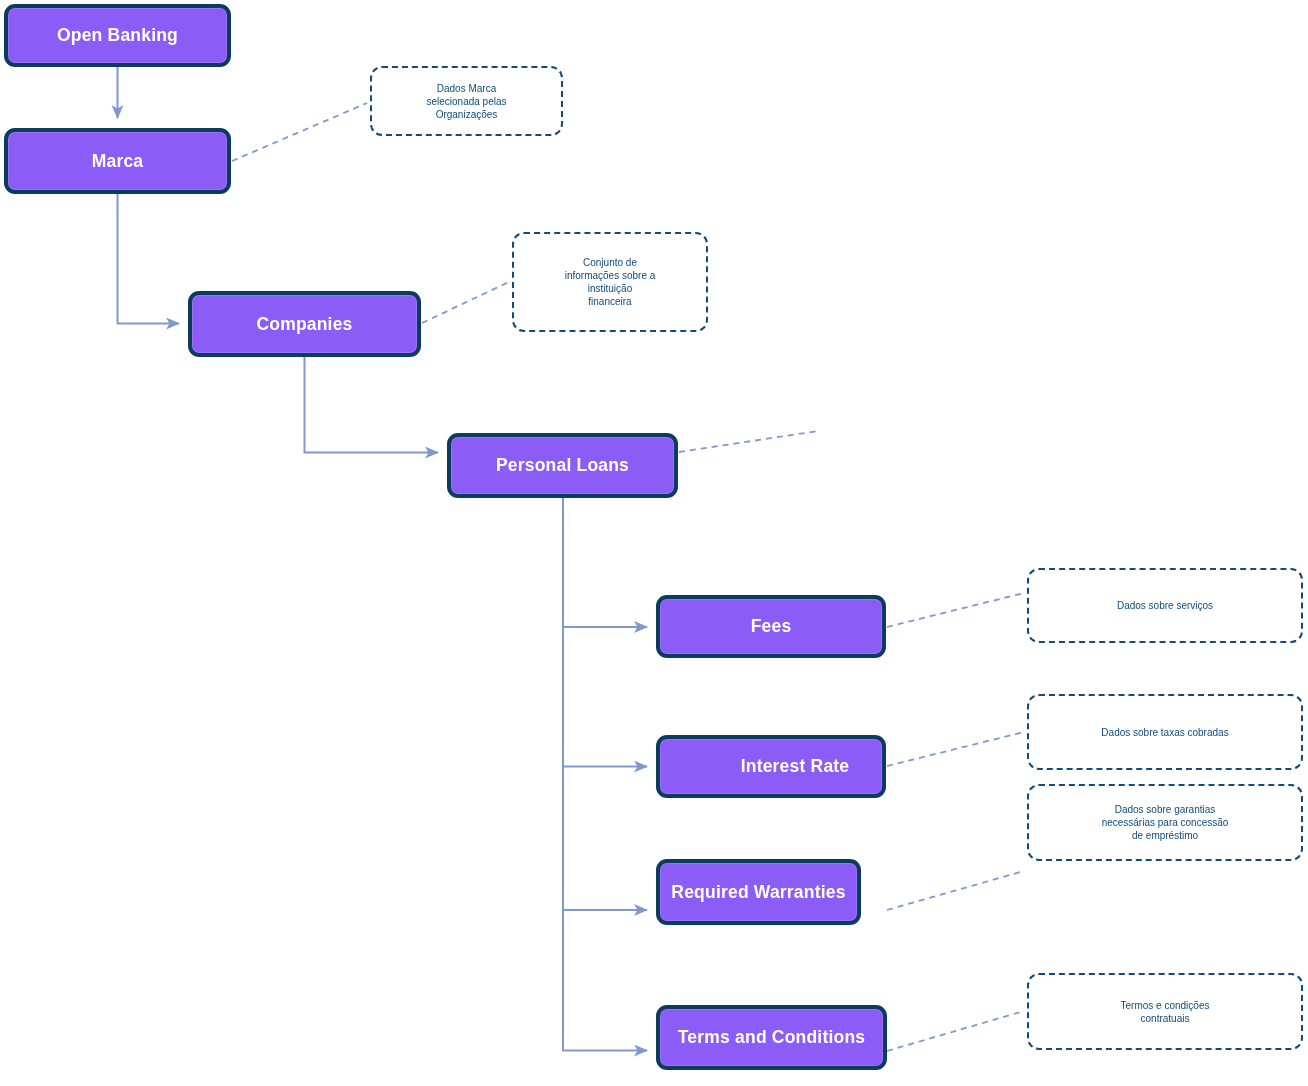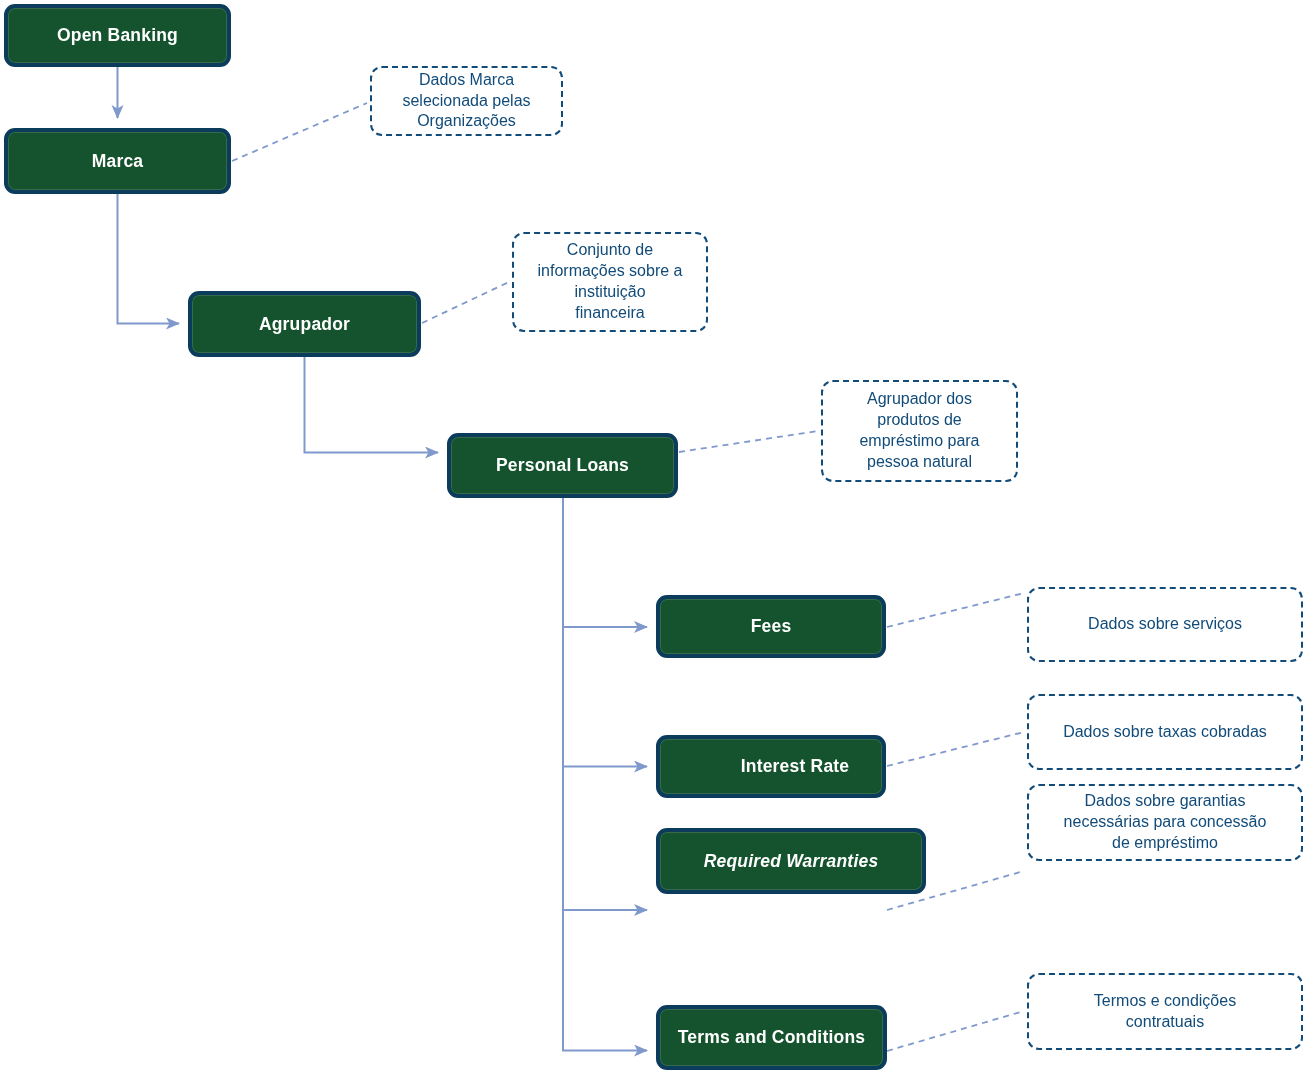--- a/index.html
+++ b/index.html
@@ -16,21 +16,21 @@
     left: 0; top: 0;
     z-index: 0;
   }
   .node {
     position: absolute;
     z-index: 2;
     box-sizing: border-box;
     display: flex;
     align-items: center;
     justify-content: center;
-    background: #14532d;
+    background: #8b5cf6;
     border: 4px solid #0C3C5C;
     border-radius: 11px;
     box-shadow: inset 0 0 0 1px rgba(255,255,255,0.14);
     color: #FFFFFF;
     font-size: 17.5px;
     font-weight: 600;
     letter-spacing: 0.2px;
     white-space: nowrap;
   }
   .note {
@@ -38,21 +38,21 @@
     z-index: 1;
     box-sizing: border-box;
     display: flex;
     align-items: center;
     justify-content: center;
     text-align: center;
     border: 2px dashed #114B79;
     border-radius: 12px;
     background: #ffffff;
     color: #114B79;
-    font-size: 16px;
+    font-size: 10px;
     line-height: 1.3;
     padding: 4px 8px;
     white-space: pre-line;
   }
 </style>
 </head>
 <body>
 
 <div class="canvas">
 
@@ -79,39 +79,35 @@
       <path d="M679,452 L818,431"></path>
       <path d="M887,627 L1024,593"></path>
       <path d="M887,766 L1024,732"></path>
       <path d="M887,910 L1024,871"></path>
       <path d="M887,1051 L1024,1011"></path>
     </g>
   </svg>
 
   <div class="node" style="left:4px;   top:4px;    width:227px; height:63px;">Open Banking</div>
   <div class="node" style="left:4px;   top:128px;  width:227px; height:66px;">Marca</div>
-  <div class="node" style="left:188px; top:291px;  width:233px; height:66px;">Agrupador</div>
+  <div class="node" style="left:188px; top:291px;  width:233px; height:66px;">Companies</div>
   <div class="node" style="left:447px; top:433px;  width:231px; height:65px;">Personal Loans</div>
   <div class="node" style="left:656px; top:595px;  width:230px; height:63px;">Fees</div>
   <div class="node" style="left:656px; top:735px;  width:230px; height:63px;padding-left:48px;">Interest Rate</div>
-  <div class="node" style="left:656px; top:828px;  width:270px; height:66px;font-style:italic;">Required Warranties</div>
+  <div class="node" style="left:656px; top:859px;  width:205px; height:66px;">Required Warranties</div>
   <div class="node" style="left:656px; top:1005px; width:231px; height:65px;">Terms and Conditions</div>
 
   <div class="note" style="left:370px;  top:66px;  width:193px; height:70px;">Dados Marca
 selecionada pelas
 Organizações</div>
   <div class="note" style="left:512px;  top:232px; width:196px; height:100px;">Conjunto de
 informações sobre a
 instituição
 financeira</div>
-  <div class="note" style="left:821px;  top:380px; width:197px; height:102px;">Agrupador dos
-produtos de
-empréstimo para
-pessoa natural</div>
-  <div class="note" style="left:1027px; top:587px; width:276px; height:75px;">Dados sobre serviços</div>
+  <div class="note" style="left:1027px; top:568px; width:276px; height:75px;">Dados sobre serviços</div>
   <div class="note" style="left:1027px; top:694px; width:276px; height:76px;">Dados sobre taxas cobradas</div>
   <div class="note" style="left:1027px; top:784px; width:276px; height:77px;">Dados sobre garantias
 necessárias para concessão
 de empréstimo</div>
   <div class="note" style="left:1027px; top:973px; width:276px; height:77px;">Termos e condições
 contratuais</div>
 
 </div>
 
 </body></html>

